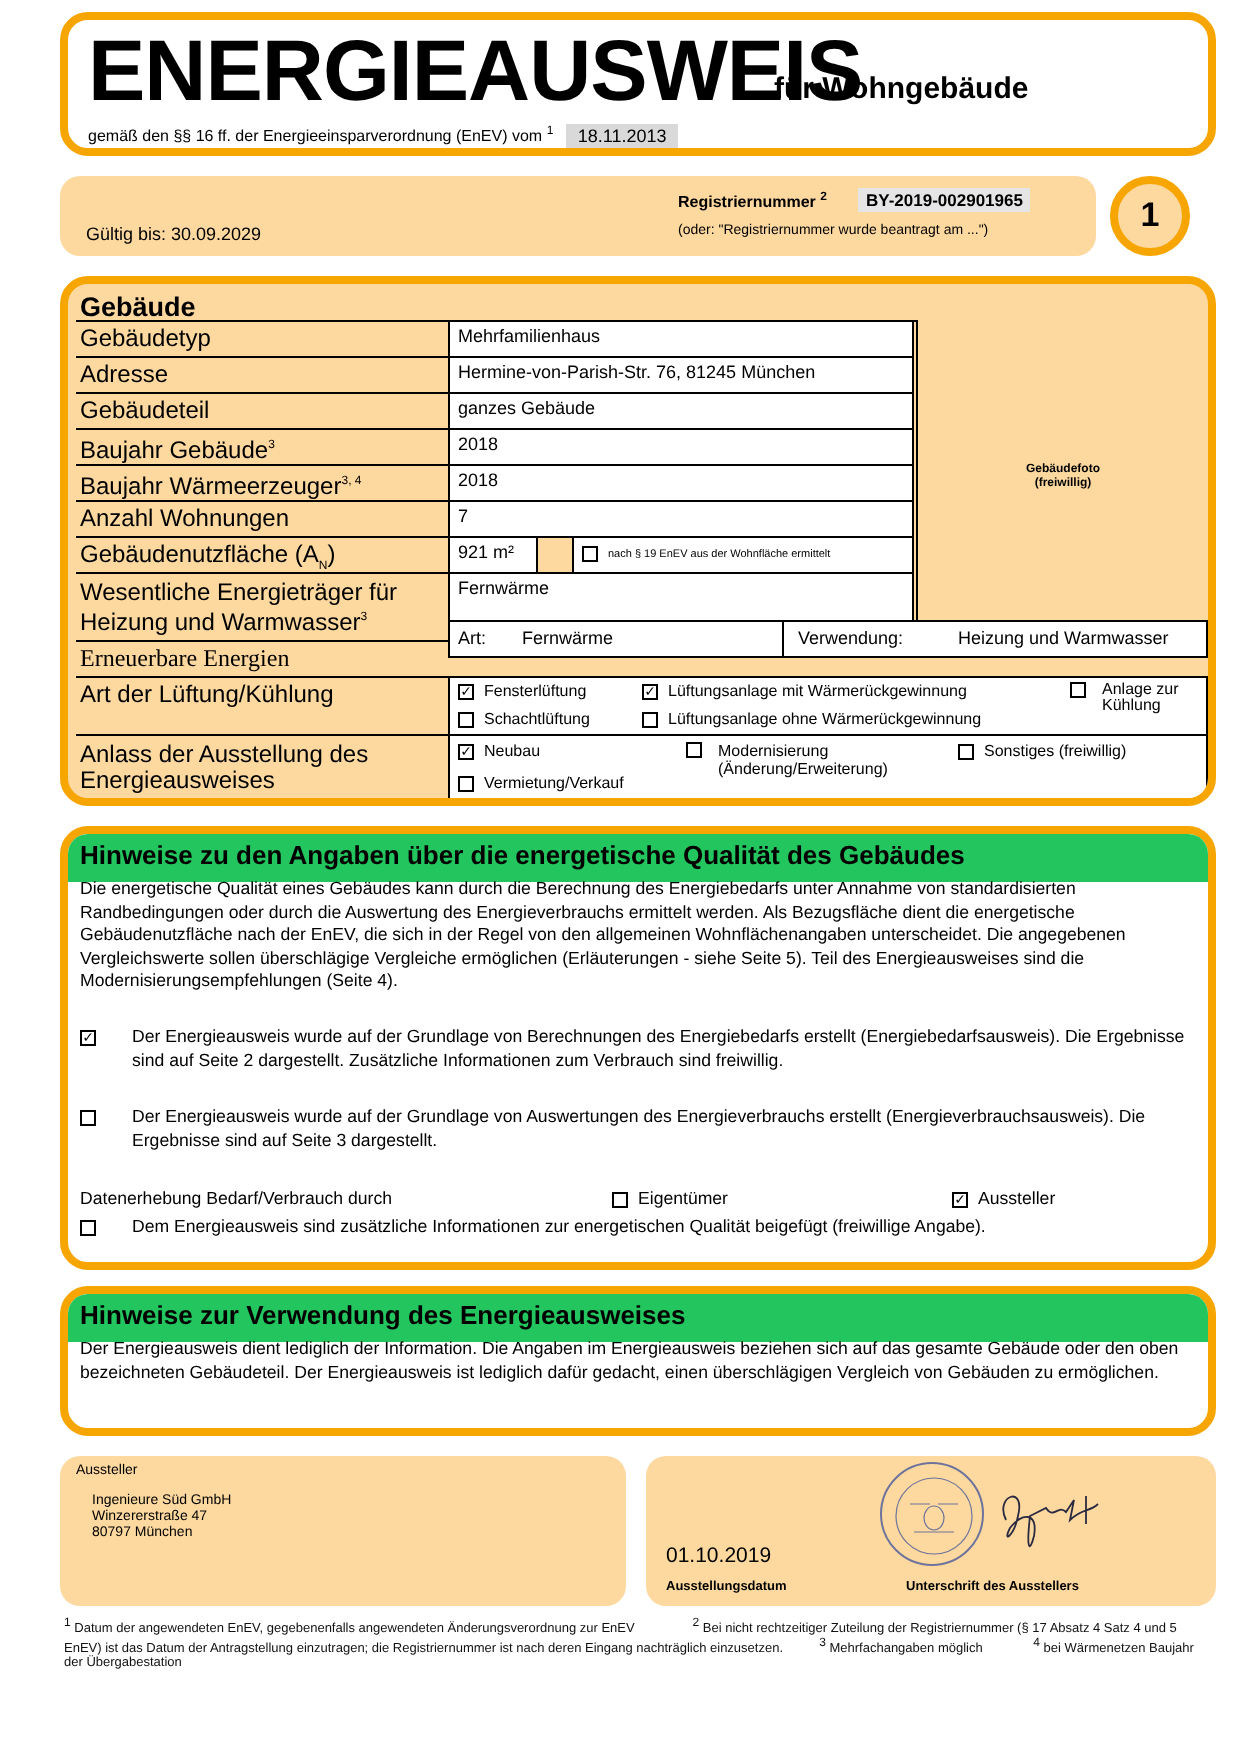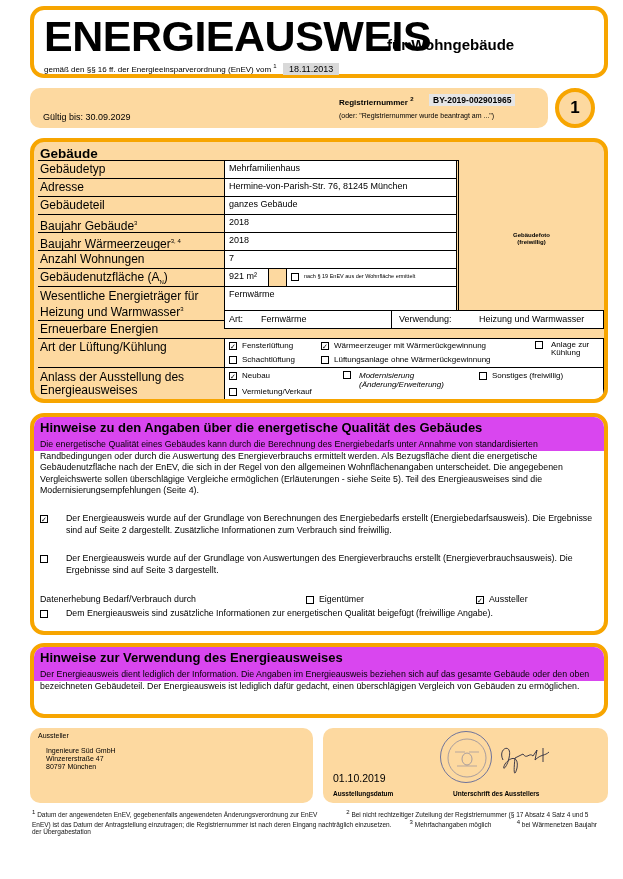--- a/index.html
+++ b/index.html
@@ -68,21 +68,21 @@
   .wide-cell {
     position: absolute; left: 190px; width: 380px; background: #fff; border: 1px solid #000; font-size: 9px;
   }
 
   
   #info-box {
     left: 30px; top: 413px; width: 578px; height: 222px;
     border: 4px solid #f7a500; border-radius: 14px; background: #fff; overflow: hidden;
   }
   .section-head {
-    position: absolute; left: 0; top: 0; width: 100%; height: 34px; background: #d946ef;
+    position: absolute; left: 0; top: 0; width: 100%; height: 24px; background: #22c55e;
     font-size: 13px; font-weight: bold; padding: 3px 6px;
   }
   .para { position: absolute; left: 6px; width: 560px; font-size: 8.8px; line-height: 11.5px; }
   .chk-row { position: absolute; left: 6px; width: 560px; font-size: 8.8px; line-height: 11.5px; }
   .chk-row .cb { position: absolute; left: 0; top: 2px; }
   .chk-row .txt { position: absolute; left: 26px; width: 530px; }
 
   
   #usage-box {
     left: 30px; top: 643px; width: 578px; height: 75px;
@@ -149,21 +149,21 @@
   <div class="row-line" style="top:108px;width:186px;"></div>
   <div class="lbl" style="top:111px;">Anzahl Wohnungen</div>
   <div class="row-line" style="top:126px;width:186px;"></div>
   <div class="lbl" style="top:129px;"><span>Gebäudenutzfläche (A</span><sub style="font-size:6px;">N</sub><span>)</span></div>
   <div class="row-line" style="top:144px;width:186px;"></div>
   <div class="lbl" style="top:148px;">
       <div>Wesentliche Energieträger für</div>
       <div><span>Heizung und Warmwasser</span><span class="sup">3</span></div>
     </div>
   <div class="row-line" style="top:178px;width:566px;"></div>
-  <div class="lbl" style="top:181px;">Erneuerbare Energien</div>
+  <div class="lbl" style="top:181px;font-family:Liberation Serif, serif;">Erneuerbare Energien</div>
   <div class="row-line" style="top:196px;width:566px;"></div>
   <div class="lbl" style="top:199px;">Art der Lüftung/Kühlung</div>
   <div class="row-line" style="top:225px;width:566px;"></div>
   <div class="lbl" style="top:229px;">
       <div>Anlass der Ausstellung des</div>
       <div>Energieausweises</div>
     </div>
 
   <div class="val-cell" style="top:18px;height:19px;">Mehrfamilienhaus</div>
   <div class="val-cell" style="top:36px;height:19px;">Hermine-von-Parish-Str. 76, 81245 München</div>
@@ -187,32 +187,32 @@
   <div class="wide-cell" style="top:168px;height:19px;">
     <span class="abs" style="left:4px;top:3px;">Art:</span>
     <span class="abs" style="left:36px;top:3px;">Fernwärme</span>
     <span class="abs" style="left:166px;top:0;width:1px;height:18px;background:#000;"></span>
     <span class="abs" style="left:174px;top:3px;">Verwendung:</span>
     <span class="abs" style="left:254px;top:3px;">Heizung und Warmwasser</span>
   </div>
 
   <div class="wide-cell" style="top:196px;height:30px;font-size:8px;">
     <span class="abs" style="left:4px;top:2px;"><span class="cb">✓</span><span>Fensterlüftung</span></span>
-    <span class="abs" style="left:96px;top:2px;"><span class="cb">✓</span><span>Wärmeerzeuger mit Wärmerückgewinnung</span></span>
+    <span class="abs" style="left:96px;top:2px;"><span class="cb">✓</span><span>Lüftungsanlage mit Wärmerückgewinnung</span></span>
     <span class="abs" style="left:310px;top:2px;width:70px;line-height:8px;">
         <span class="cb" style="position:absolute;left:0;top:0;"></span>
         <span style="display:block;padding-left:16px;">Anlage zur Kühlung</span>
       </span>
     <span class="abs" style="left:4px;top:16px;"><span class="cb"></span><span>Schachtlüftung</span></span>
     <span class="abs" style="left:96px;top:16px;"><span class="cb"></span><span>Lüftungsanlage ohne Wärmerückgewinnung</span></span>
   </div>
 
   <div class="wide-cell" style="top:225px;height:40px;font-size:8px;border-bottom:none;">
     <span class="abs" style="left:4px;top:3px;"><span class="cb">✓</span><span>Neubau</span></span>
-    <span class="abs" style="left:118px;top:3px;width:110px;line-height:9px;font-style:italic;">
+    <span class="abs" style="left:118px;top:3px;width:110px;line-height:9px;">
         <span class="cb" style="position:absolute;left:0;top:0;"></span>
         <span style="display:block;padding-left:16px;">Modernisierung (Änderung/Erweiterung)</span>
       </span>
     <span class="abs" style="left:254px;top:3px;"><span class="cb"></span><span>Sonstiges (freiwillig)</span></span>
     <span class="abs" style="left:4px;top:19px;"><span class="cb"></span><span>Vermietung/Verkauf</span></span>
   </div>
 </div>
 
 <div id="info-box" class="abs">
   <div class="section-head">Hinweise zu den Angaben über die energetische Qualität des Gebäudes</div>

